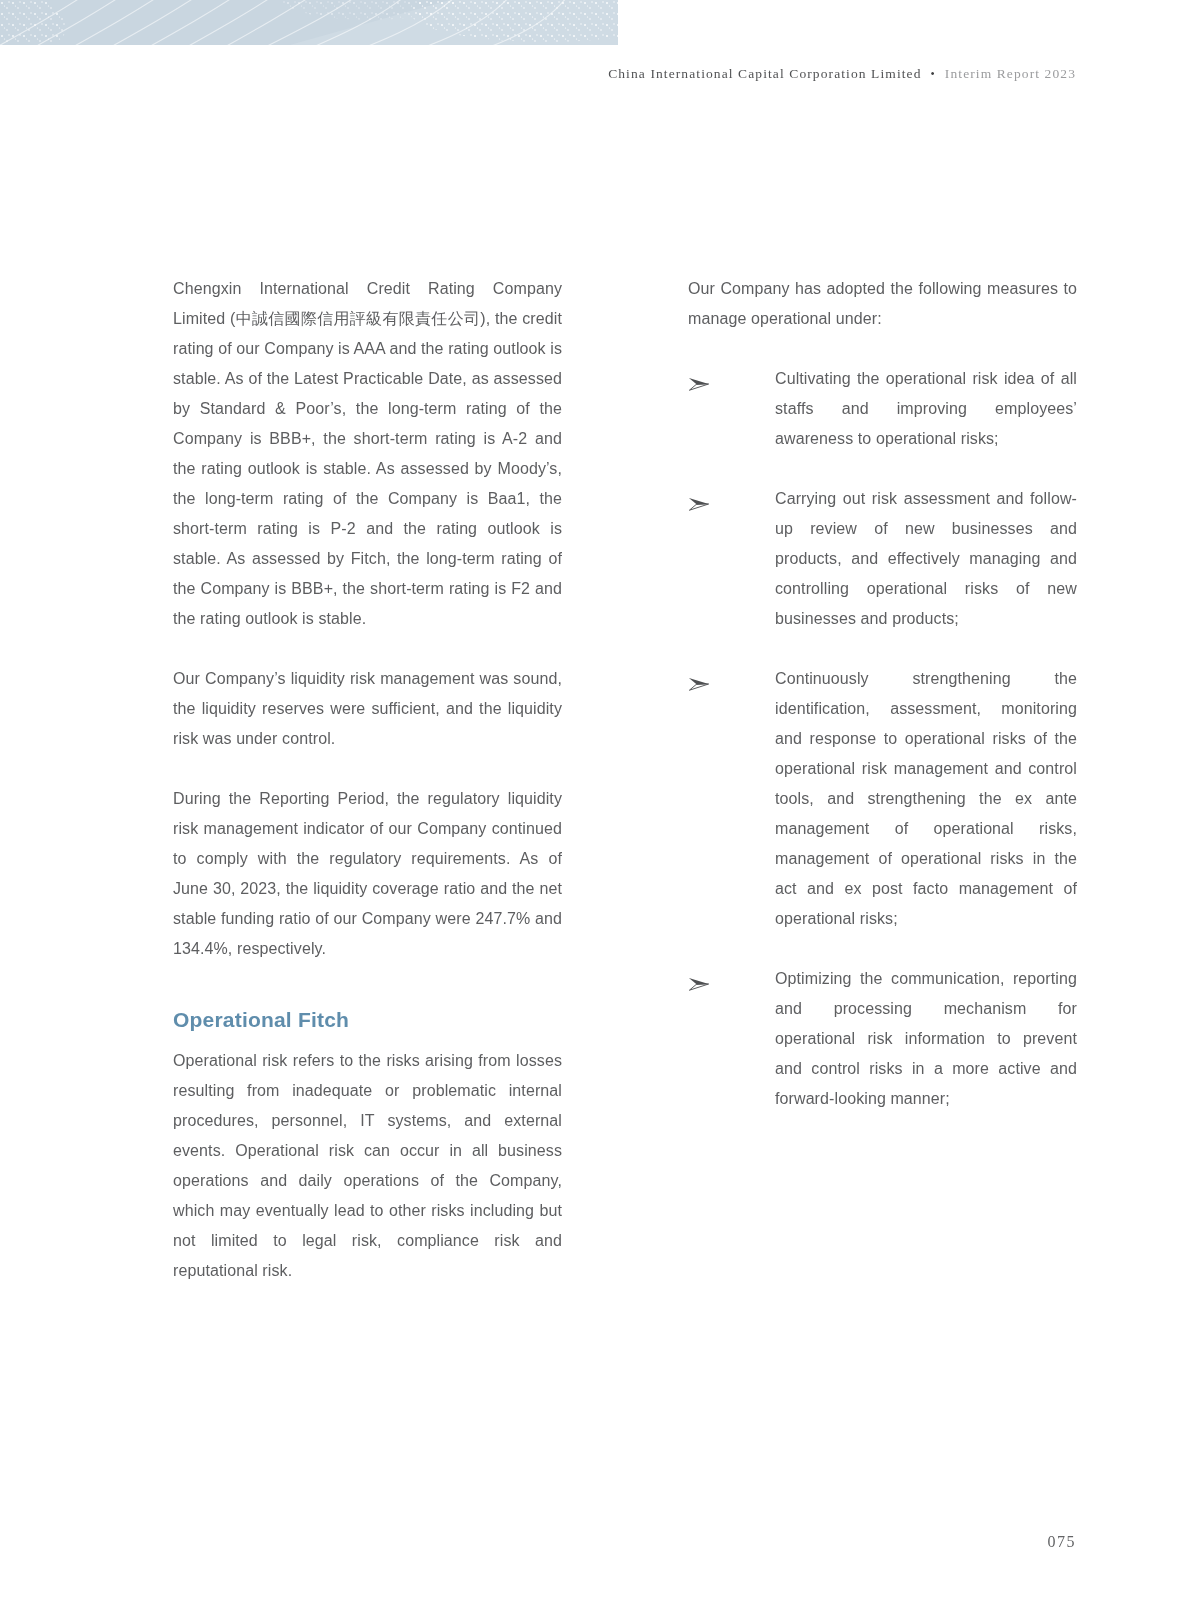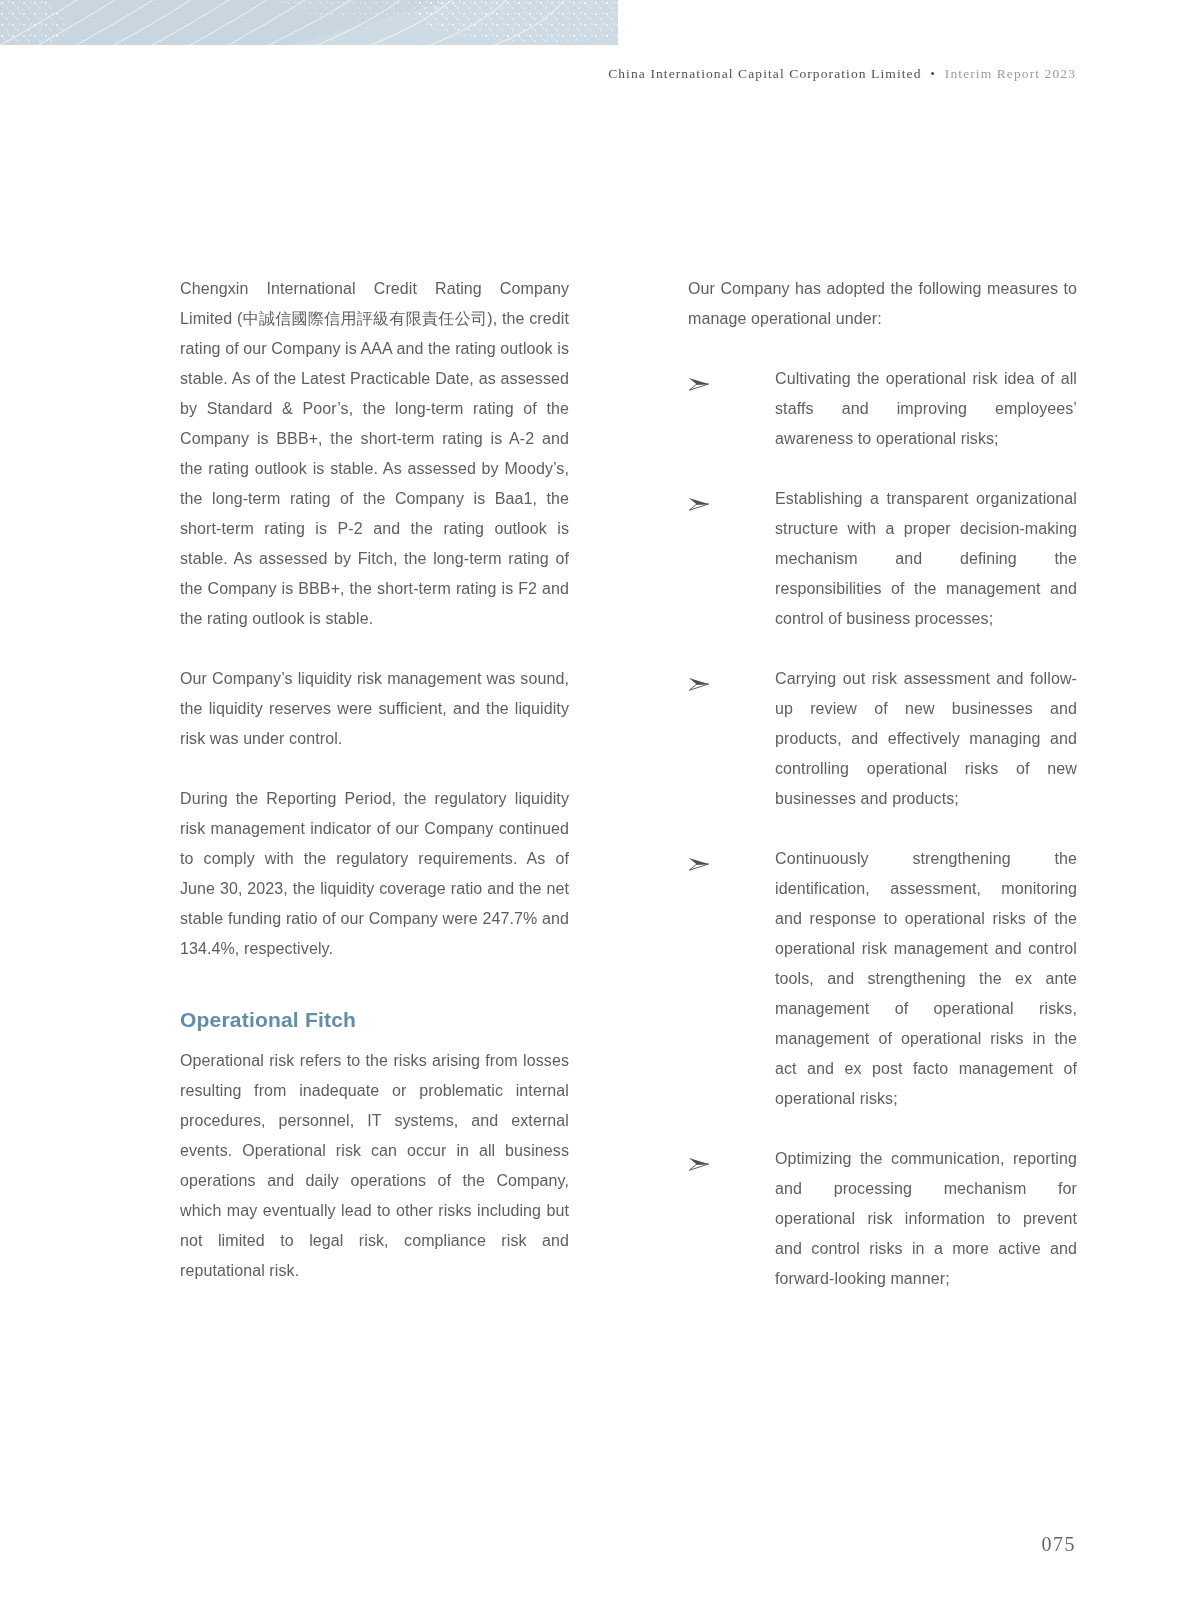--- a/index.html
+++ b/index.html
@@ -35,21 +35,21 @@
   .col{
     position:absolute;
     top:274px;
     width:389px;
     color:#5d5e60;
     font-size:16px;
     line-height:30px;
     text-align:justify;
     letter-spacing:0.1px;
   }
-  .col-left{left:180px;}
+  .col-left{left:173px;}
   .col-right{left:688px;}
   .col p{margin:0 0 30px 0;}
   .col p:last-child{margin-bottom:16px;}
   .section-heading{
     margin:42px 0 12px 0;
     font-size:21px;
     line-height:28px;
     font-weight:bold;
     color:#5f8dac;
     letter-spacing:0.2px;
@@ -67,21 +67,21 @@
   }
   .bullet .btext{
     flex:1;
     text-align:justify;
   }
   .page-number{
     position:absolute;
     top:1533px;
     right:114px;
     font-family:"Liberation Serif","DejaVu Serif",serif;
-    font-size:20px;
+    font-size:16px;
     letter-spacing:1.5px;
     color:#636466;
   }
 </style>
 </head>
 <body>
 
 <div class="page">
 
   <div class="band">
@@ -134,29 +134,20 @@
     <div class="bullet">
       <span class="marker">
         <svg width="22" height="16" viewBox="0 0 24 16">
             <path d="M1,1.5 L22.5,8 L9,8 Z" fill="#4e4f51"></path>
             <path d="M22.5,8 L1.5,14.8 L8.8,8.6 Z" fill="none" stroke="#4e4f51" stroke-width="1"></path>
           </svg>
       </span>
       <span class="btext">Cultivating the operational risk idea of all staffs and improving employees’ awareness to operational risks;</span>
     </div>
 
-    <div class="bullet">
-      <span class="marker">
-        <svg width="22" height="16" viewBox="0 0 24 16">
-            <path d="M1,1.5 L22.5,8 L9,8 Z" fill="#4e4f51"></path>
-            <path d="M22.5,8 L1.5,14.8 L8.8,8.6 Z" fill="none" stroke="#4e4f51" stroke-width="1"></path>
-          </svg>
-      </span>
-      <span class="btext">Establishing a transparent organizational structure with a proper decision-making mechanism and defining the responsibilities of the management and control of business processes;</span>
-    </div>
 
 
     <div class="bullet">
       <span class="marker">
         <svg width="22" height="16" viewBox="0 0 24 16">
             <path d="M1,1.5 L22.5,8 L9,8 Z" fill="#4e4f51"></path>
             <path d="M22.5,8 L1.5,14.8 L8.8,8.6 Z" fill="none" stroke="#4e4f51" stroke-width="1"></path>
           </svg>
       </span>
       <span class="btext">Carrying out risk assessment and follow-up review of new businesses and products, and effectively managing and controlling operational risks of new businesses and products;</span>

